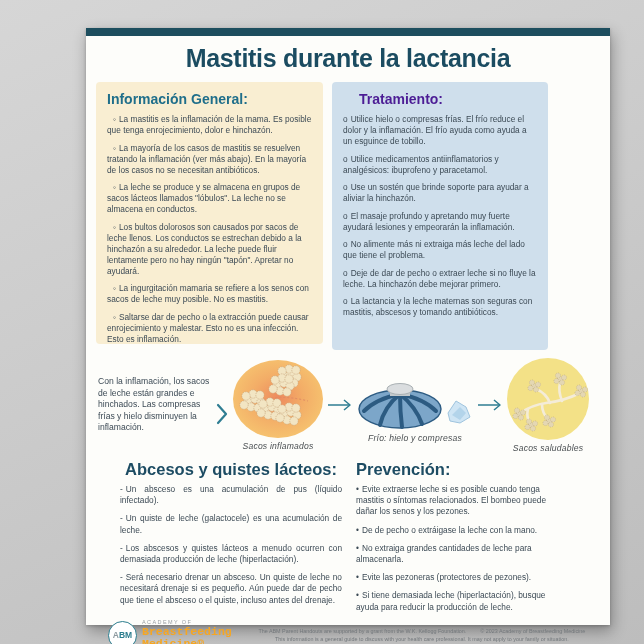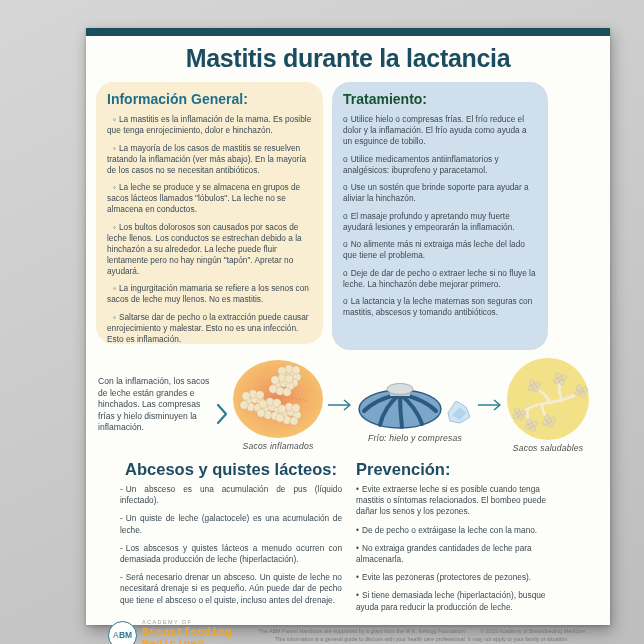--- a/index.html
+++ b/index.html
@@ -14,25 +14,25 @@
     background:#fdfdfa;
     box-shadow:2px 6px 14px rgba(0,0,0,.32), 0 1px 3px rgba(0,0,0,.2);
     display:flex;flex-direction:column;
   }
   .topbar{height:8px;background:#1d4e5e;flex:none;}
   .title{
     text-align:center;color:#1b4c61;font-size:25px;font-weight:bold;
     letter-spacing:-.3px;margin:8px 0 9px 0;flex:none;
   }
   .cols{display:flex;gap:9px;padding:0 10px;flex:none;}
-  .box{border-radius:18px;padding:9px 11px 8px 11px;box-sizing:border-box;}
+  .box{border-radius:4px;padding:9px 11px 8px 11px;box-sizing:border-box;}
   .box.cream{background:#f9eed2;width:227px;height:262px;}
   .box.blue{background:#cfdfec;width:216px;height:268px;}
   .box-h1{color:#1f6e8a;font-size:14px;font-weight:bold;margin:0 0 7px 0;}
-  .box.blue .box-h1{color:#14532d;}
+  .box.blue .box-h1{color:#4c1d95;margin-left:16px;}
   .li{font-size:8.3px;line-height:1.33;color:#3c4a55;margin:0 0 6.5px 0;}
   .box.cream .li{text-indent:6px;}
   .blt{margin-right:3px;}
   
   .flow{display:flex;align-items:center;padding:4px 6px 0 12px;flex:none;height:102px;}
   .flow-note{width:116px;flex:none;font-size:8.6px;line-height:1.35;color:#3c4a55;}
   .chev{flex:none;margin:18px 4px 0 2px;}
   .figcol{display:flex;flex-direction:column;align-items:center;flex:none;}
   .figcap{font-size:8.6px;font-style:italic;color:#4a4f52;margin-top:2px;letter-spacing:.2px;}
   .flowarrow{flex:none;margin:0 3px;}
@@ -67,21 +67,21 @@
   <div class="topbar"></div>
   <div class="title">Mastitis durante la lactancia</div>
 
   <div class="cols">
     <div class="box cream">
       <div class="box-h1">Información General:</div>
       <p class="li"><span class="blt">◦</span><span>La mastitis es la inflamación de la mama. Es posible que tenga enrojecimiento, dolor e hinchazón.</span></p>
       <p class="li"><span class="blt">◦</span><span>La mayoría de los casos de mastitis se resuelven tratando la inflamación (ver más abajo). En la mayoría de los casos no se necesitan antibióticos.</span></p>
       <p class="li"><span class="blt">◦</span><span>La leche se produce y se almacena en grupos de sacos lácteos llamados "lóbulos". La leche no se almacena en conductos.</span></p>
       <p class="li"><span class="blt">◦</span><span>Los bultos dolorosos son causados por sacos de leche llenos. Los conductos se estrechan debido a la hinchazón a su alrededor. La leche puede fluir lentamente pero no hay ningún "tapón". Apretar no ayudará.</span></p>
-      <p class="li"><span class="blt">◦</span><span>La ingurgitación mamaria se refiere a los senos con sacos de leche muy llenos. No es mastitis.</span></p>
+      <p class="li"><span class="blt">◦</span><span>La ingurgitación mamaria se refiere a los senos con sacos de leche muy posible. No es mastitis.</span></p>
       <p class="li"><span class="blt">◦</span><span>Saltarse dar de pecho o la extracción puede causar enrojecimiento y malestar. Esto no es una infección. Esto es inflamación.</span></p>
     </div>
 
     <div class="box blue">
       <div class="box-h1">Tratamiento:</div>
       <p class="li"><span class="blt">o</span><span>Utilice hielo o compresas frías. El frío reduce el dolor y la inflamación. El frío ayuda como ayuda a un esguince de tobillo.</span></p>
       <p class="li"><span class="blt">o</span><span>Utilice medicamentos antiinflamatorios y analgésicos: ibuprofeno y paracetamol.</span></p>
       <p class="li"><span class="blt">o</span><span>Use un sostén que brinde soporte para ayudar a aliviar la hinchazón.</span></p>
       <p class="li"><span class="blt">o</span><span>El masaje profundo y apretando muy fuerte ayudará lesiones y empeorarán la inflamación.</span></p>
       <p class="li"><span class="blt">o</span><span>No alimente más ni extraiga más leche del lado que tiene el problema.</span></p>

